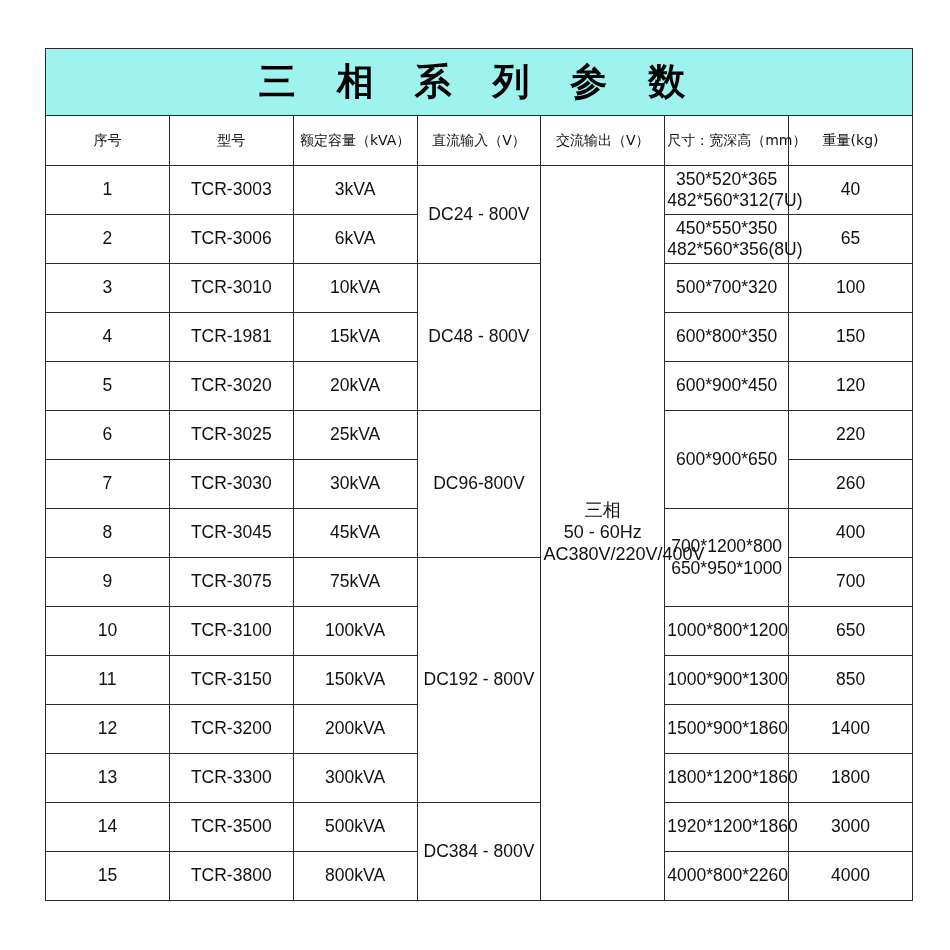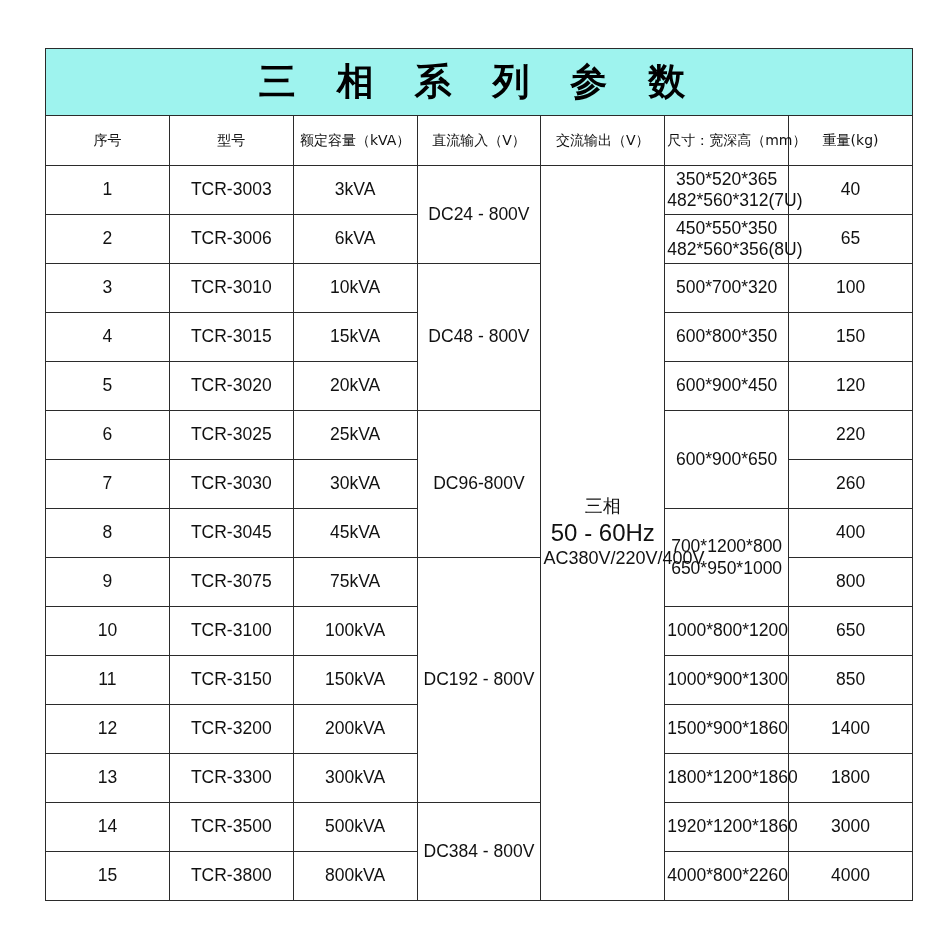--- a/index.html
+++ b/index.html
@@ -78,21 +78,21 @@
   td.c-ac      { width: 178px; }
   td.c-size    { width: 193px; }
   td.c-weight  { width: 52px; }
 
   td.cell-ac {
     font-size: 17.5px;
     white-space: normal;
   }
   td.cell-ac .ac-line { display: block; text-align: center; }
   td.cell-ac .ac-line.l1 { font-size: 18px; }
-  td.cell-ac .ac-line.l2 { font-size: 24px; }
+  td.cell-ac .ac-line.l2 { font-size: 18px; }
   td.cell-ac .ac-line.l3 { font-size: 18px; }
 
   td.cell-size .size-line { display: block; }
 </style>
 </head>
 <body>
 
 <div id="spec-sheet">
   <table class="spec-table">
     <tbody>
@@ -147,21 +147,21 @@
         <td class="c-cap">10kVA</td>
         <td class="c-dc" rowspan="3">DC48 - 800V</td>
         <td class="c-size cell-size">
           <span class="size-line">500*700*320</span>
         </td>
         <td class="c-weight">100</td>
       </tr>
 
       <tr class="data-row">
         <td class="c-no">4</td>
-        <td class="c-model">TCR-3015</td>
+        <td class="c-model">TCR-1981</td>
         <td class="c-cap">15kVA</td>
         <td class="c-size cell-size">
           <span class="size-line">600*800*350</span>
         </td>
         <td class="c-weight">150</td>
       </tr>
 
       <tr class="data-row">
         <td class="c-no">5</td>
         <td class="c-model">TCR-3020</td>
@@ -199,21 +199,21 @@
           <span class="size-line">650*950*1000</span>
         </td>
         <td class="c-weight">400</td>
       </tr>
 
       <tr class="data-row">
         <td class="c-no">9</td>
         <td class="c-model">TCR-3075</td>
         <td class="c-cap">75kVA</td>
         <td class="c-dc" rowspan="5">DC192 - 800V</td>
-        <td class="c-weight">800</td>
+        <td class="c-weight">700</td>
       </tr>
 
       <tr class="data-row">
         <td class="c-no">10</td>
         <td class="c-model">TCR-3100</td>
         <td class="c-cap">100kVA</td>
         <td class="c-size cell-size">
           <span class="size-line">1000*800*1200</span>
         </td>
         <td class="c-weight">650</td>

